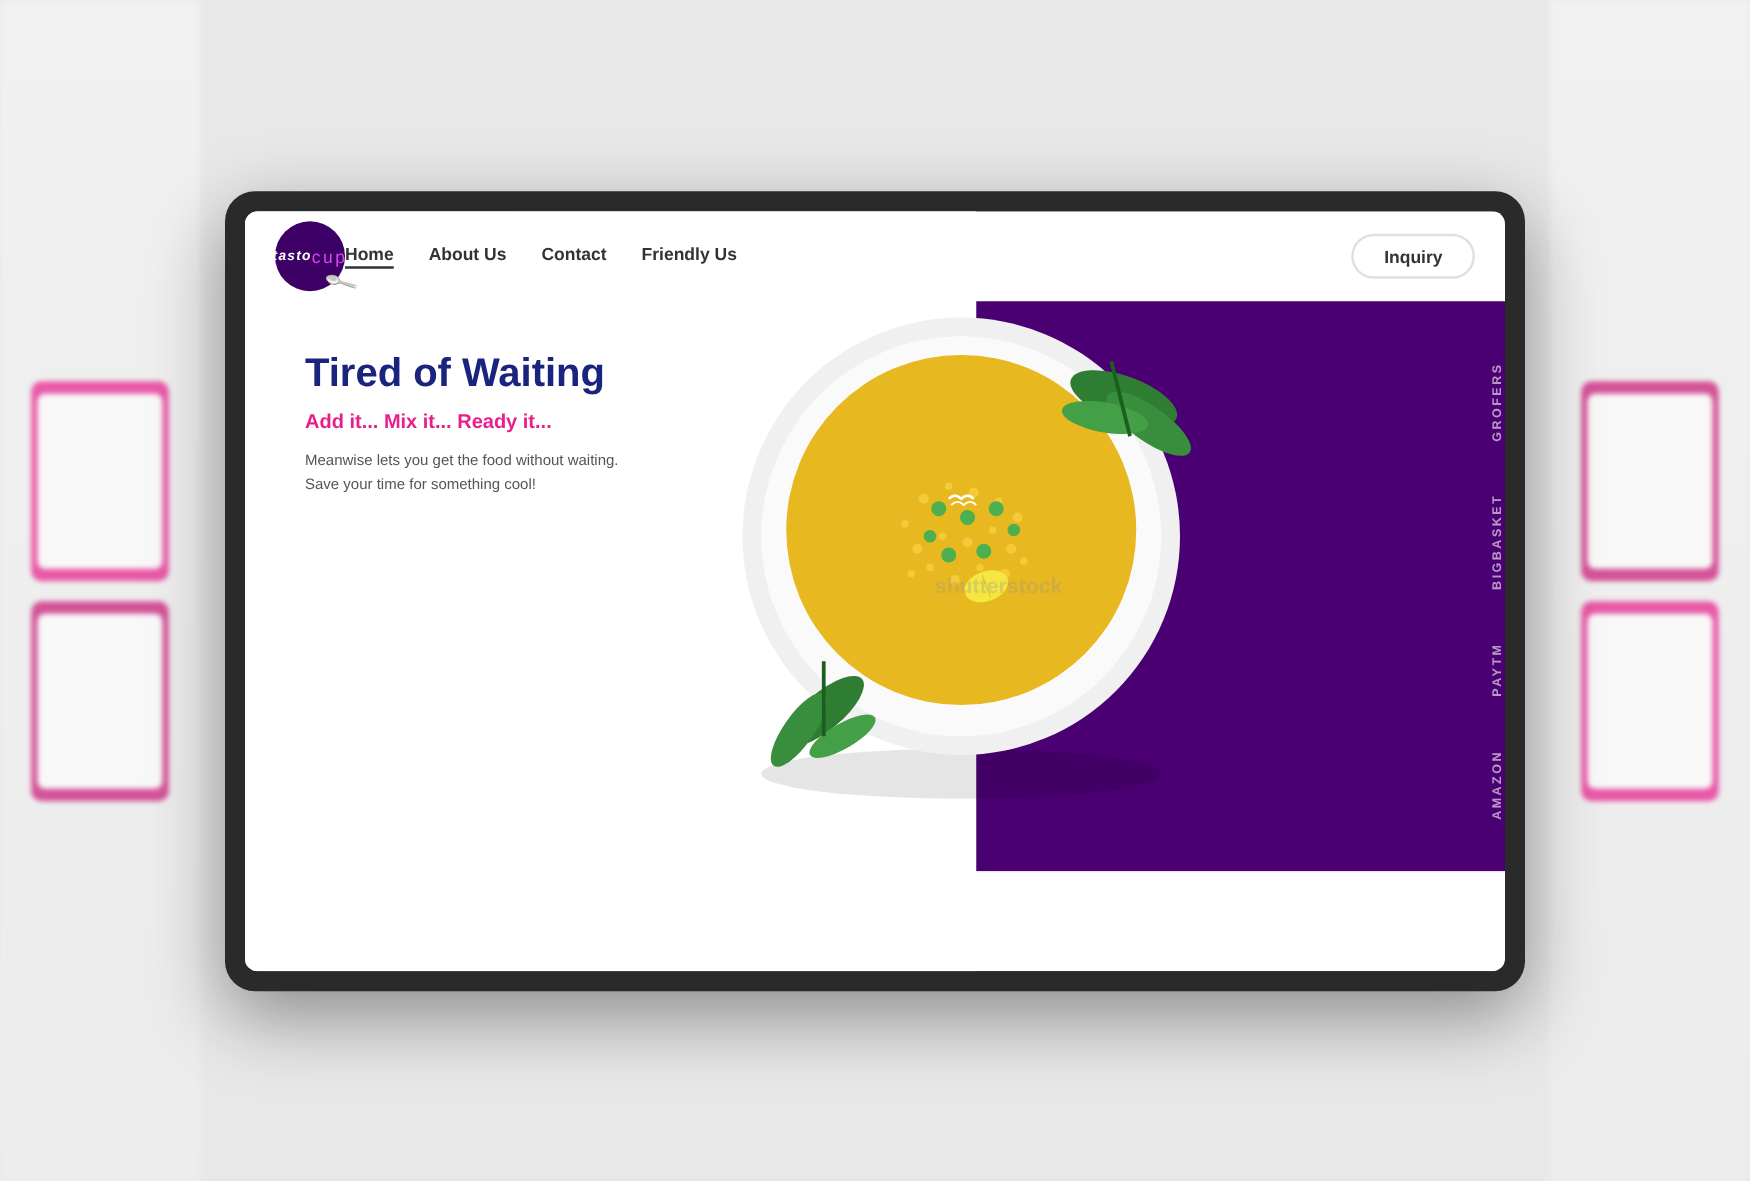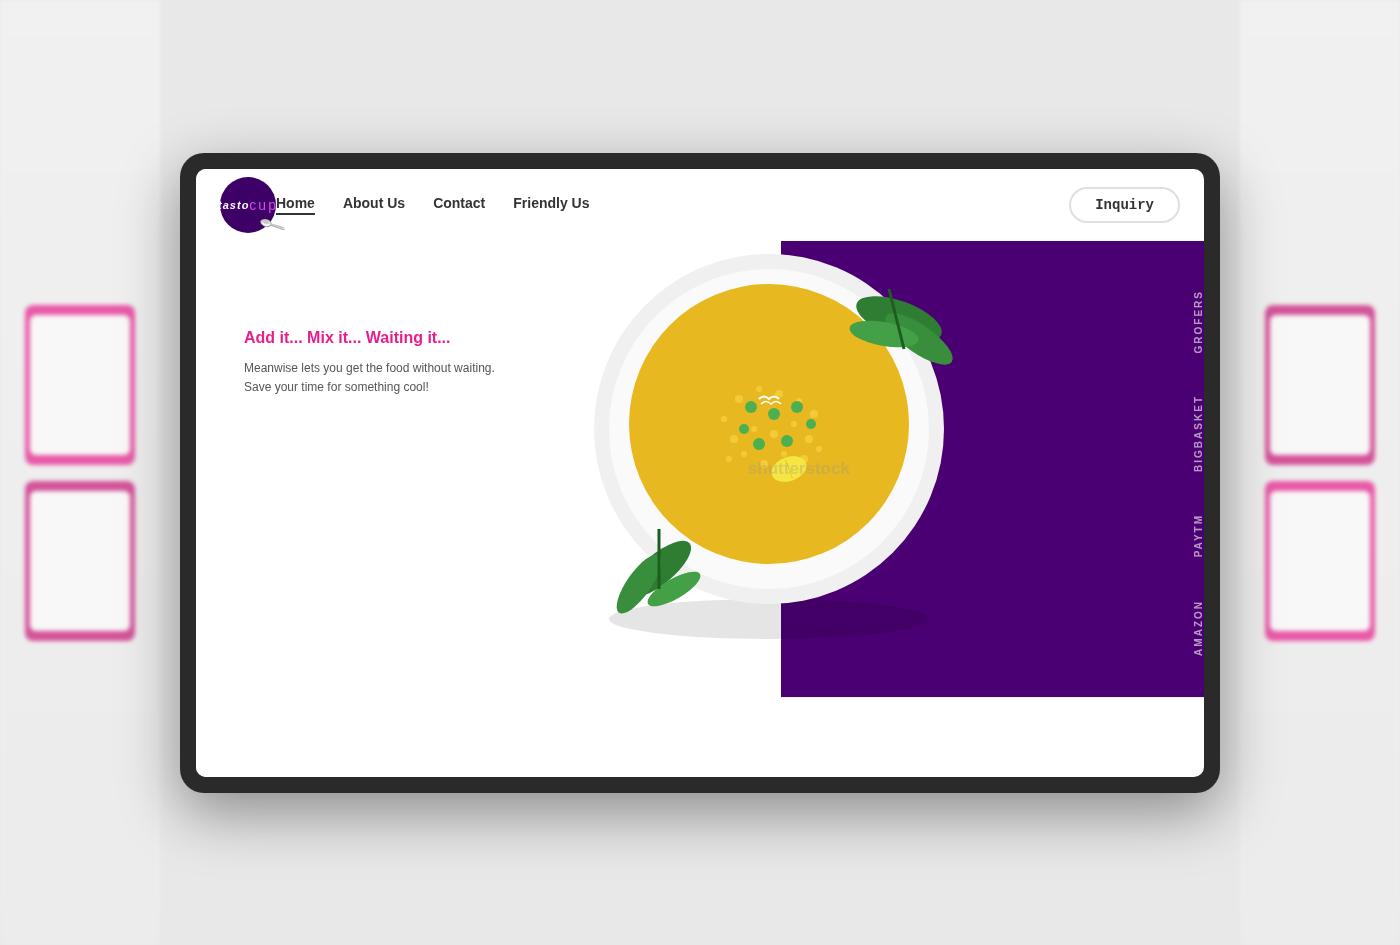--- a/index.html
+++ b/index.html
@@ -414,28 +414,28 @@
           </div>
         </div>
 
         <nav>
           <a href="#" class="active">Home</a>
           <a href="#">About Us</a>
           <a href="#">Contact</a>
           <a href="#">Friendly Us</a>
         </nav>
 
-        <button class="inquiry-btn" style="margin-left: auto; font-family: Liberation Mono, monospace;">Inquiry</button>
+        <button class="inquiry-btn" style="margin-left: auto;">Inquiry</button>
       </div>
 
       <div class="hero-text">
         <h1 class="hero-title">
-          <br>
+          <span>Tired of Waiting</span><br>
         </h1>
-        <p class="hero-subtitle">Add it... Mix it... Waiting it...</p>
+        <p class="hero-subtitle">Add it... Mix it... Ready it...</p>
         <p class="hero-desc">
           <span>Meanwise lets you get the food without waiting.</span><br>
           <span>Save your time for something cool!</span>
         </p>
       </div>
 
       <div class="food-image-container">
         <svg width="420" height="420" viewBox="0 0 420 420">
 
           <ellipse cx="210" cy="390" rx="160" ry="20" fill="rgba(0,0,0,0.1)"></ellipse>

